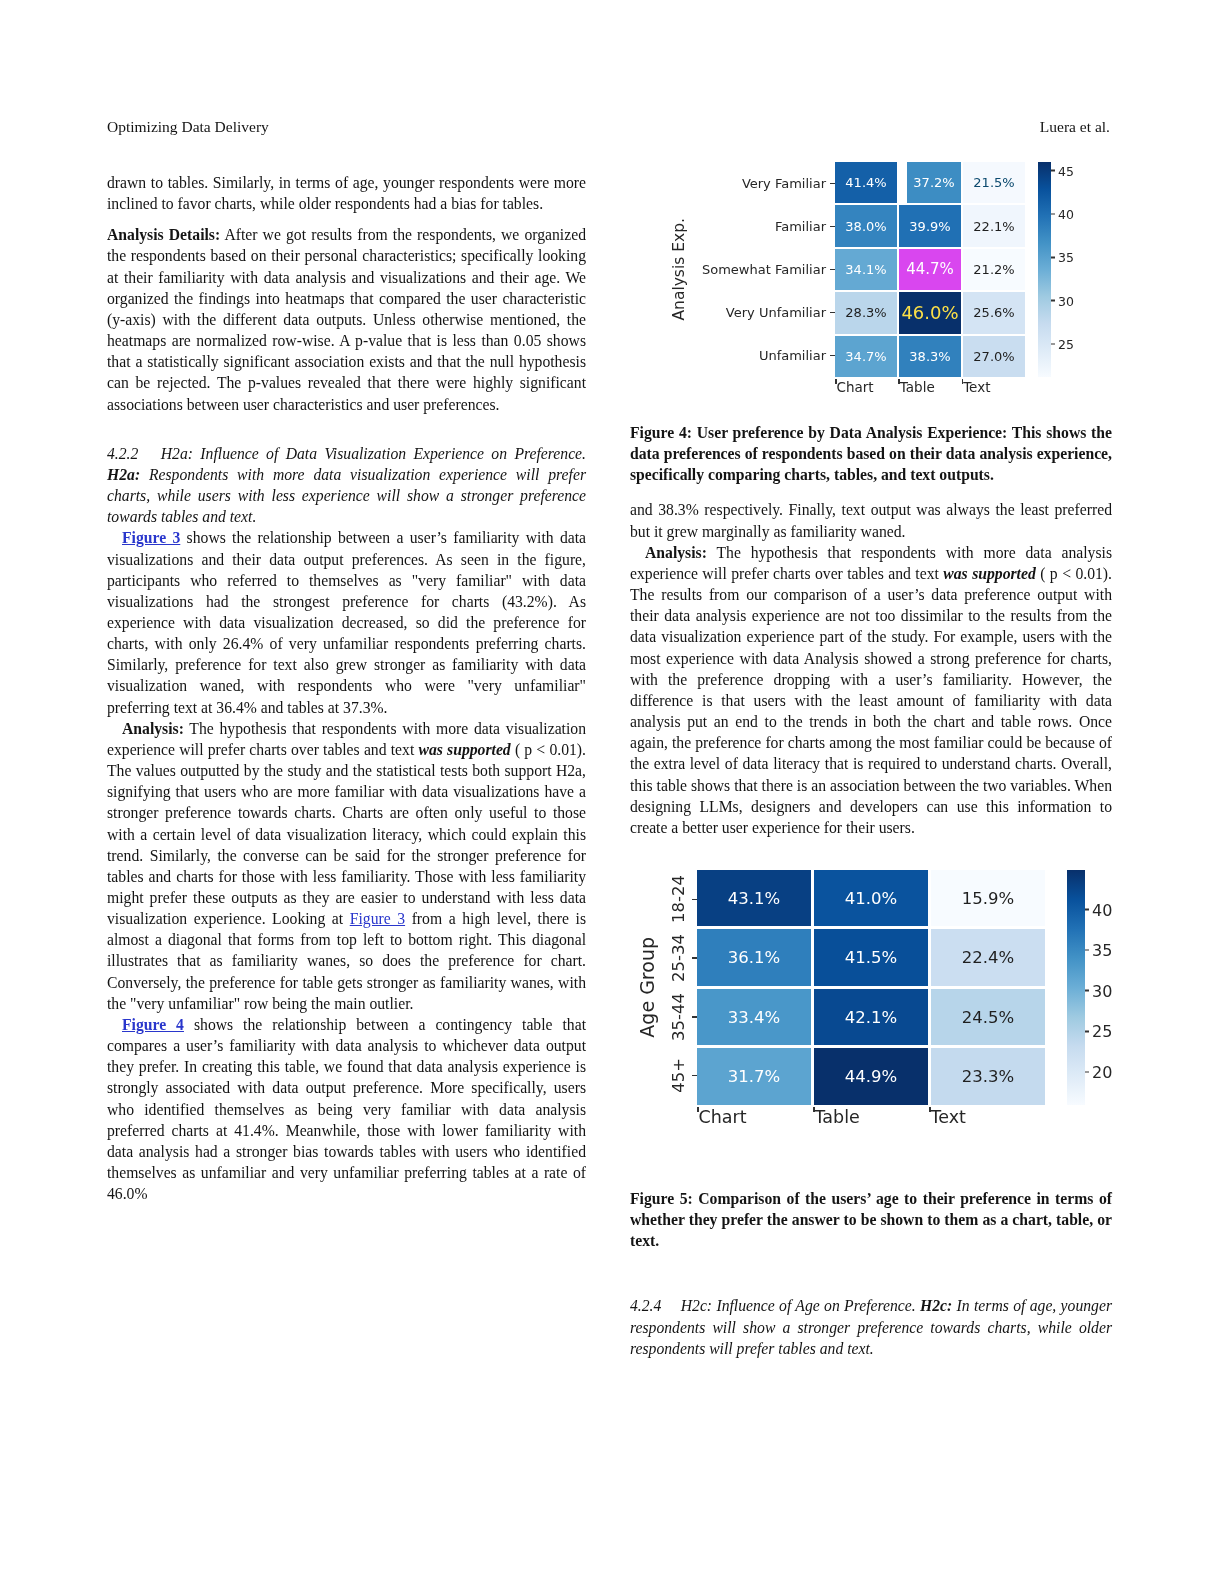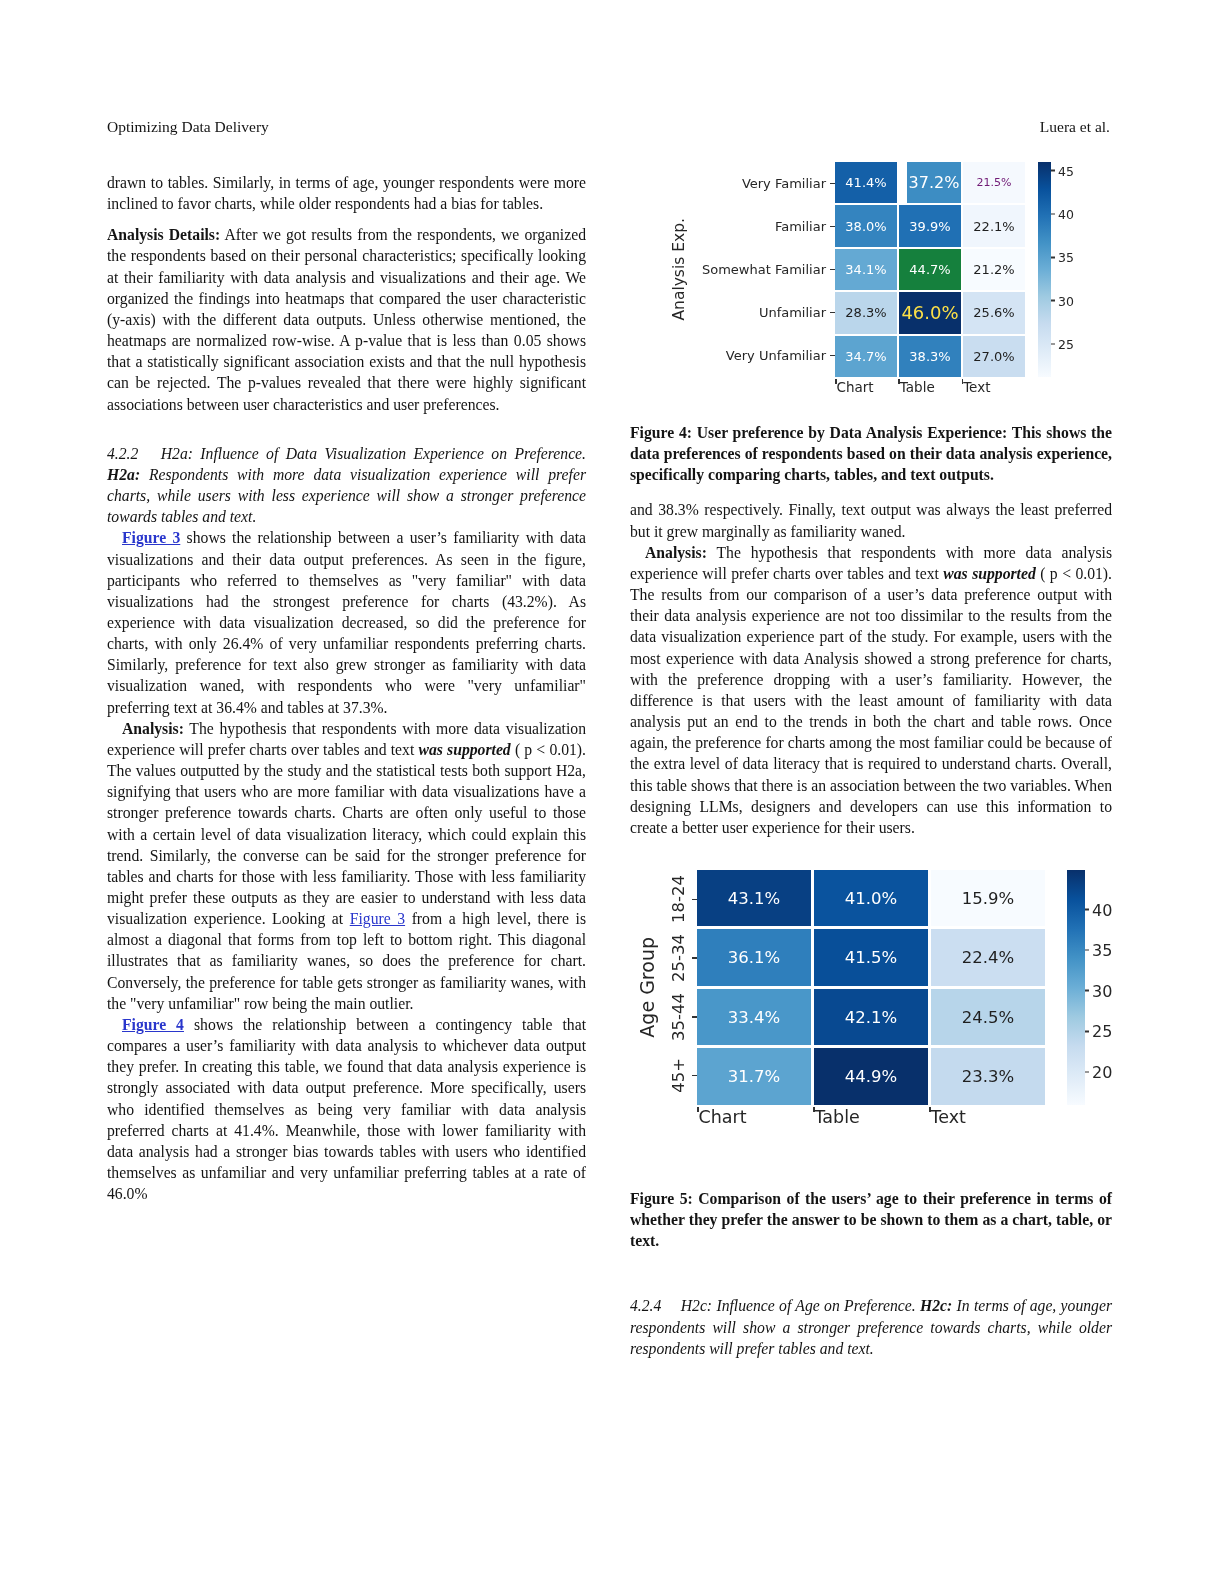--- a/index.html
+++ b/index.html
@@ -75,27 +75,27 @@
 
     <p class="indent"><span class="flink">Figure 4</span><span> shows the relationship between a contingency table that compares a user’s familiarity with data analysis to whichever data output they prefer. In creating this table, we found that data analysis experience is strongly associated with data output preference. More specifically, users who identified themselves as being very familiar with data analysis preferred charts at 41.4%. Meanwhile, those with lower familiarity with data analysis had a stronger bias towards tables with users who identified themselves as unfamiliar and very unfamiliar preferring tables at a rate of 46.0%</span></p>
   </div>
 
   <div class="col col-right">
 
     <figure class="fig4">
       <div class="hm" id="hm-fig4">
           <div class="hm-grid" style="left: 205px; top: 4px; width: 190px; height: 215px; grid-template-columns: repeat(3, 1fr); grid-template-rows: repeat(5, 1fr); gap: 2px;">
             <div class="hm-cell" style="background: rgb(20, 96, 168); color: rgb(255, 255, 255); font-size: 13px;">41.4%</div>
-            <div class="hm-cell" style="background: rgb(61, 141, 195); color: rgb(255, 255, 255); font-size: 16px; margin-left: 8px;">37.2%</div>
-            <div class="hm-cell" style="background: rgb(245, 249, 254); color: #701a75; font-size: 11px;">21.5%</div>
+            <div class="hm-cell" style="background: rgb(61, 141, 195); color: rgb(255, 255, 255); font-size: 13px; margin-left: 8px;">37.2%</div>
+            <div class="hm-cell" style="background: rgb(245, 249, 254); color: #0c4a6e; font-size: 13px;">21.5%</div>
             <div class="hm-cell" style="background: rgb(52, 132, 191); color: rgb(255, 255, 255); font-size: 13px;">38.0%</div>
             <div class="hm-cell" style="background: rgb(32, 112, 180); color: rgb(255, 255, 255); font-size: 13px;">39.9%</div>
             <div class="hm-cell" style="background: rgb(240, 246, 253); color: rgb(31, 31, 31); font-size: 13px;">22.1%</div>
             <div class="hm-cell" style="background: rgb(100, 169, 211); color: rgb(255, 255, 255); font-size: 13px;">34.1%</div>
-            <div class="hm-cell" style="background: #15803d; color: rgb(255, 255, 255); font-size: 13px;">44.7%</div>
+            <div class="hm-cell" style="background: #d946ef; color: rgb(255, 255, 255); font-size: 15px;">44.7%</div>
             <div class="hm-cell" style="background: rgb(247, 251, 255); color: rgb(31, 31, 31); font-size: 13px;">21.2%</div>
             <div class="hm-cell" style="background: rgb(186, 214, 235); color: rgb(31, 31, 31); font-size: 13px;">28.3%</div>
             <div class="hm-cell" style="background: rgb(8, 48, 107); color: #fde047; font-size: 18px;">46.0%</div>
             <div class="hm-cell" style="background: rgb(212, 228, 244); color: rgb(31, 31, 31); font-size: 13px;">25.6%</div>
             <div class="hm-cell" style="background: rgb(92, 164, 208); color: rgb(255, 255, 255); font-size: 13px;">34.7%</div>
             <div class="hm-cell" style="background: rgb(49, 129, 189); color: rgb(255, 255, 255); font-size: 13px;">38.3%</div>
             <div class="hm-cell" style="background: rgb(201, 221, 240); color: rgb(31, 31, 31); font-size: 13px;">27.0%</div>
           </div>
           <div class="hm-rowlabels" style="left: 0px; top: 4px; width: 205px; height: 215px; grid-template-rows: repeat(5, 1fr);">
             <div class="hm-rowlab" style="font-size: 13px;">
@@ -104,25 +104,25 @@
             </div>
             <div class="hm-rowlab" style="font-size: 13px;">
               <span>Familiar</span>
               <span class="dash"></span>
             </div>
             <div class="hm-rowlab" style="font-size: 13px;">
               <span>Somewhat Familiar</span>
               <span class="dash"></span>
             </div>
             <div class="hm-rowlab" style="font-size: 13px;">
+              <span>Very Unfamiliar</span>
+              <span class="dash"></span>
+            </div>
+            <div class="hm-rowlab" style="font-size: 13px;">
               <span>Unfamiliar</span>
-              <span class="dash"></span>
-            </div>
-            <div class="hm-rowlab" style="font-size: 13px;">
-              <span>Very Unfamiliar</span>
               <span class="dash"></span>
             </div>
           </div>
           <div class="hm-collabels" style="left: 205px; top: 221px; width: 190px; grid-template-columns: repeat(3, 1fr);">
             <div class="hm-collab" style="font-size: 13.5px;">
               <span class="vdash"></span>
               <span>Chart</span>
             </div>
             <div class="hm-collab" style="font-size: 13.5px;">
               <span class="vdash"></span>

